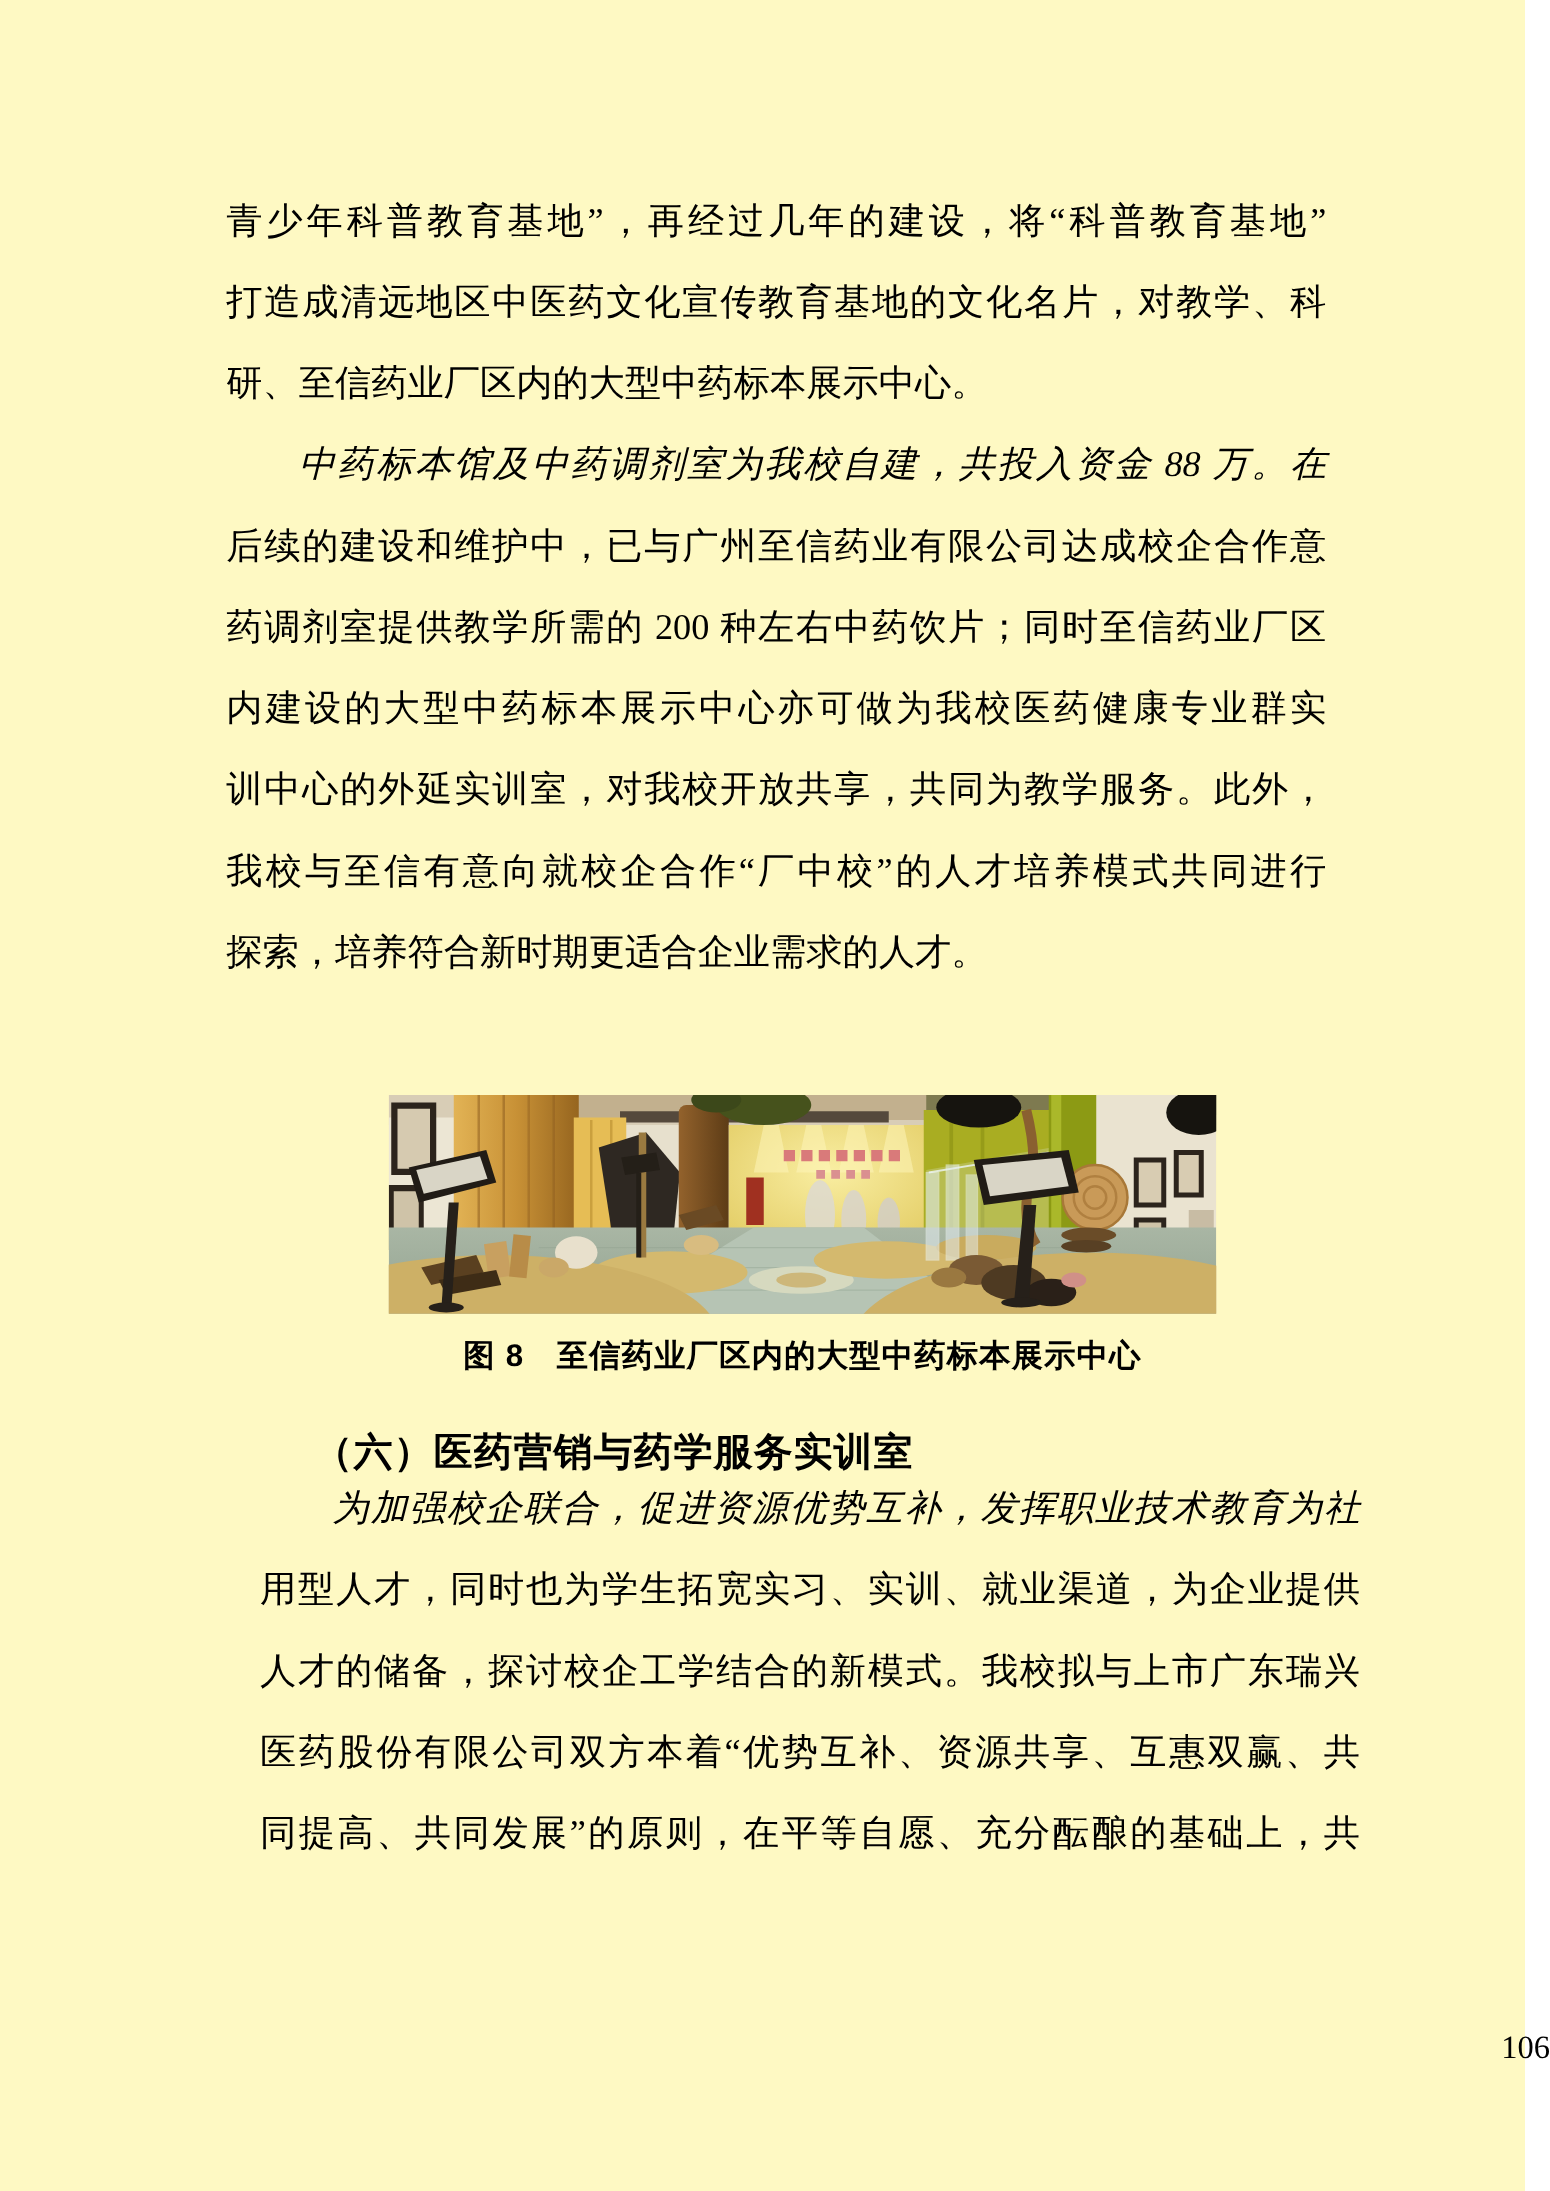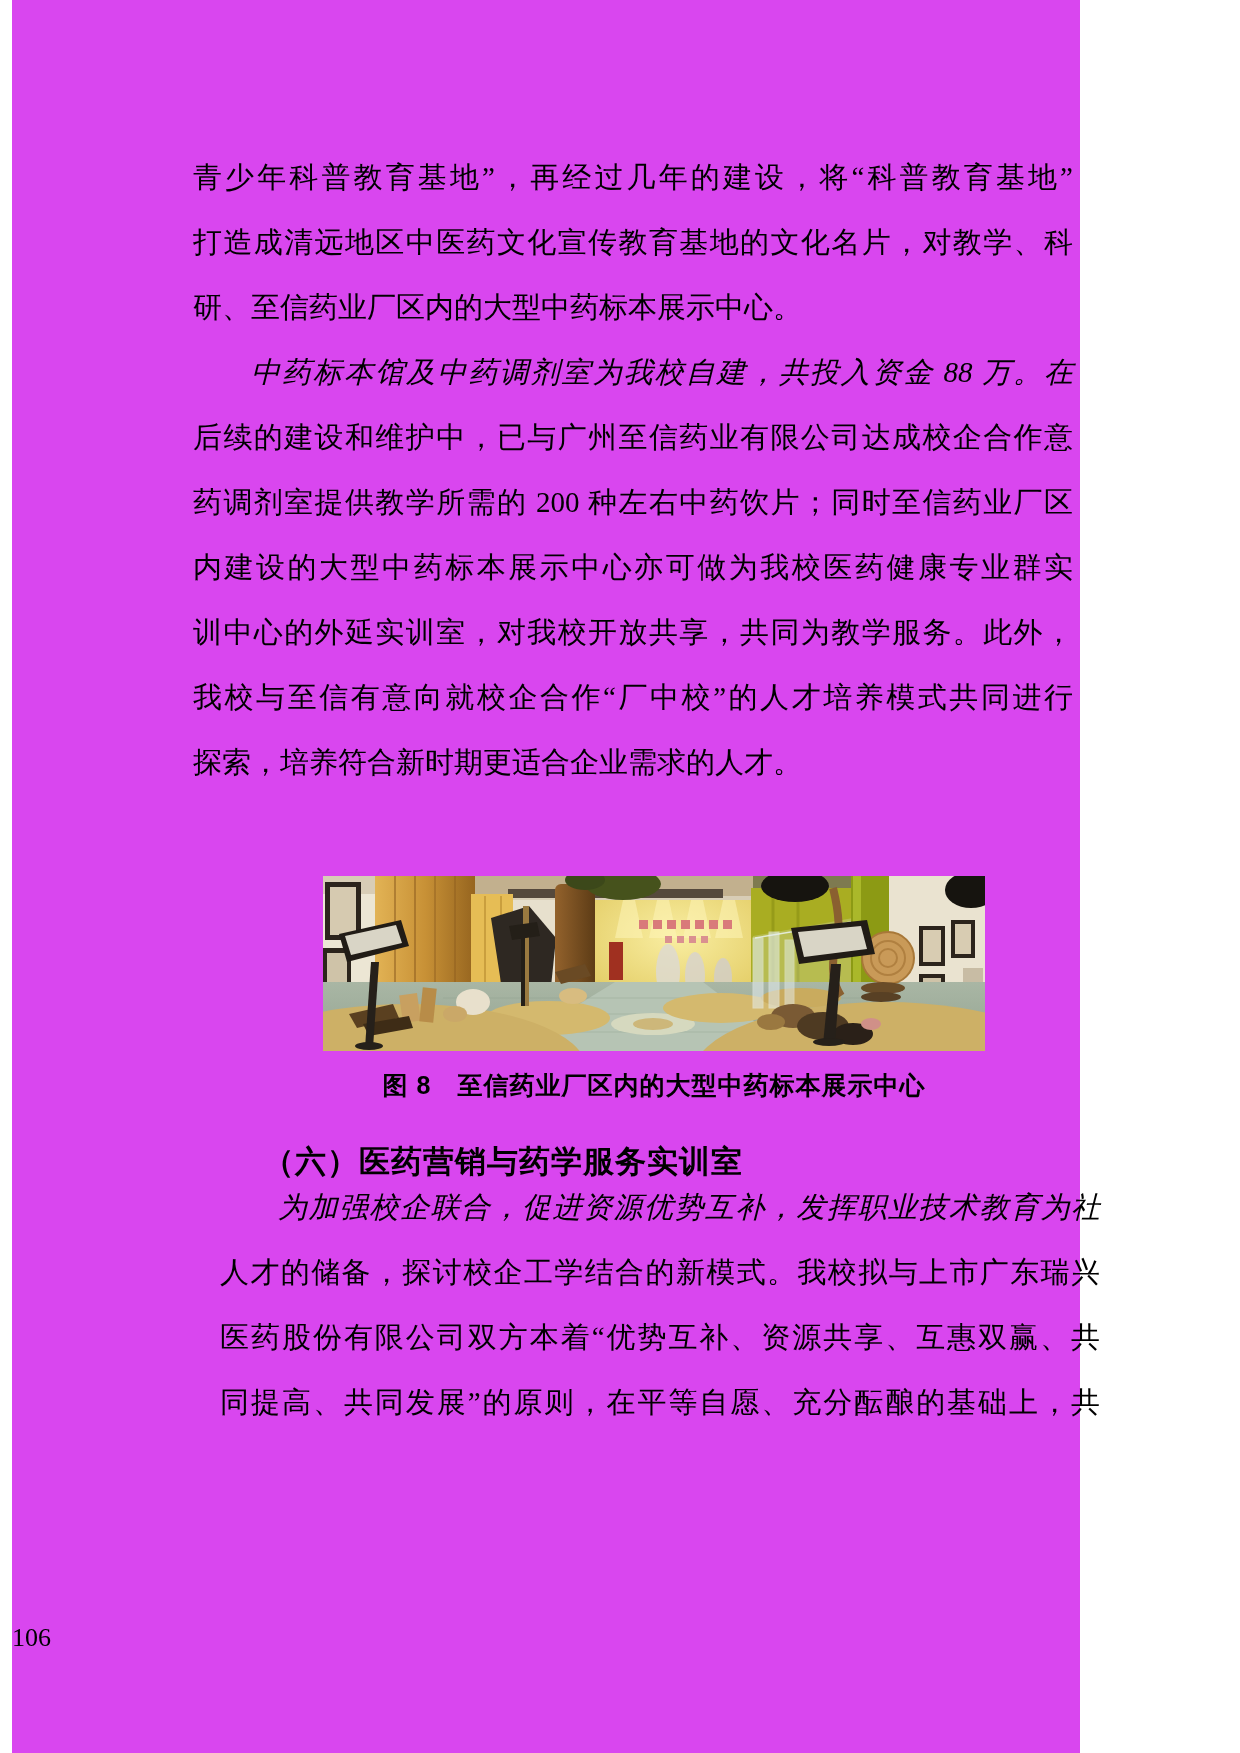--- a/index.html
+++ b/index.html
@@ -3,21 +3,21 @@
 <meta charset="utf-8">
 <style>
   html,body{margin:0;padding:0;background:#ffffff;}
   body{
     width:1240px;height:1753px;
     font-family:"Liberation Serif","DejaVu Serif",serif;
     color:#000;
     position:relative;
     overflow:hidden;
   }
-  .page{position:absolute;left:12px;top:0;width:1068px;height:1753px;background:#d946ef;}
+  .page{position:absolute;left:0;top:0;width:1220px;height:1753px;background:#fef9c3;}
 
   .textblock{position:absolute;left:181px;width:880px;}
   .bline{
     font-size:29px;
     height:65px;line-height:65px;
     text-align:justify;text-align-last:justify;
     text-justify:inter-character;
     white-space:normal;
     overflow:visible;
   }
@@ -40,21 +40,21 @@
   .section-heading{
     position:absolute;left:251px;top:1112px;
     height:52px;line-height:52px;
     font-family:"Liberation Sans","DejaVu Sans",sans-serif;
     font-weight:bold;font-size:31px;
     letter-spacing:1px;
     margin-top:24px;
   }
   .page-number{
     position:absolute;left:0;top:1620px;width:1240px;
-    height:36px;line-height:36px;text-align:left;
+    height:36px;line-height:36px;text-align:right;
     font-size:26px;
   }
 </style>
 </head>
 <body>
 
 <div class="page">
 
   <div class="textblock" style="top:145px;">
     <div class="bline">青少年科普教育基地”，再经过几年的建设，将“科普教育基地”</div>
@@ -227,20 +227,21 @@
       <rect x="198" y="62" width="4" height="68" fill="#241f18"></rect>
     </g>
   </svg>
 
   <div class="figure-caption">图 8　至信药业厂区内的大型中药标本展示中心</div>
 
   <div class="section-heading">（六）医药营销与药学服务实训室</div>
 
   <div class="textblock" style="top:1175px;margin-left:27px;">
     <div class="bline indent">为加强校企联合，促进资源优势互补，发挥职业技术教育为社</div>
+    <div class="bline">用型人才，同时也为学生拓宽实习、实训、就业渠道，为企业提供</div>
     <div class="bline">人才的储备，探讨校企工学结合的新模式。我校拟与上市广东瑞兴</div>
     <div class="bline">医药股份有限公司双方本着“优势互补、资源共享、互惠双赢、共</div>
     <div class="bline">同提高、共同发展”的原则，在平等自愿、充分酝酿的基础上，共</div>
   </div>
 
   <div class="page-number">106</div>
 
 </div>
 
 </body></html>

